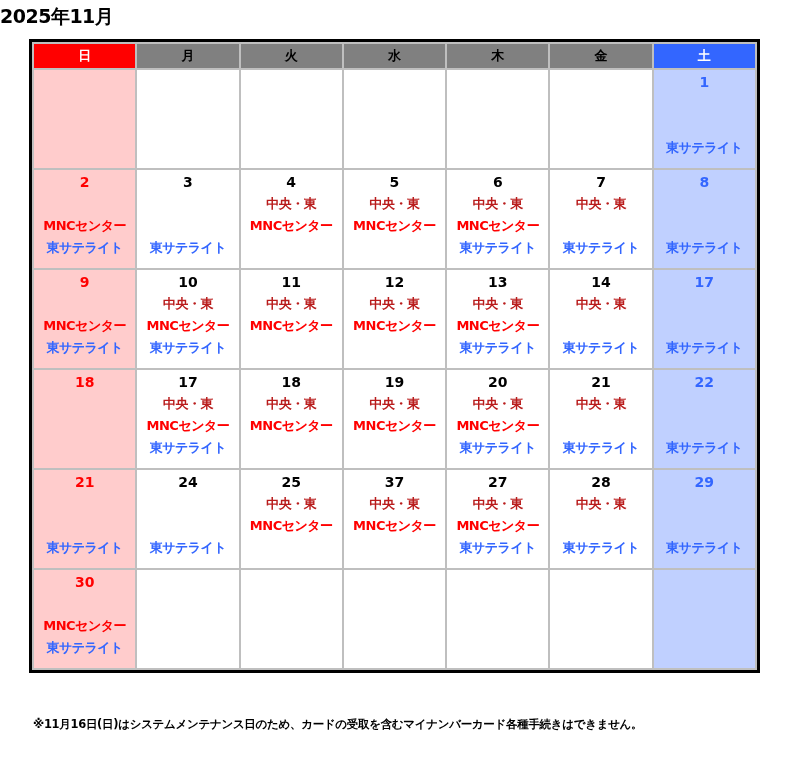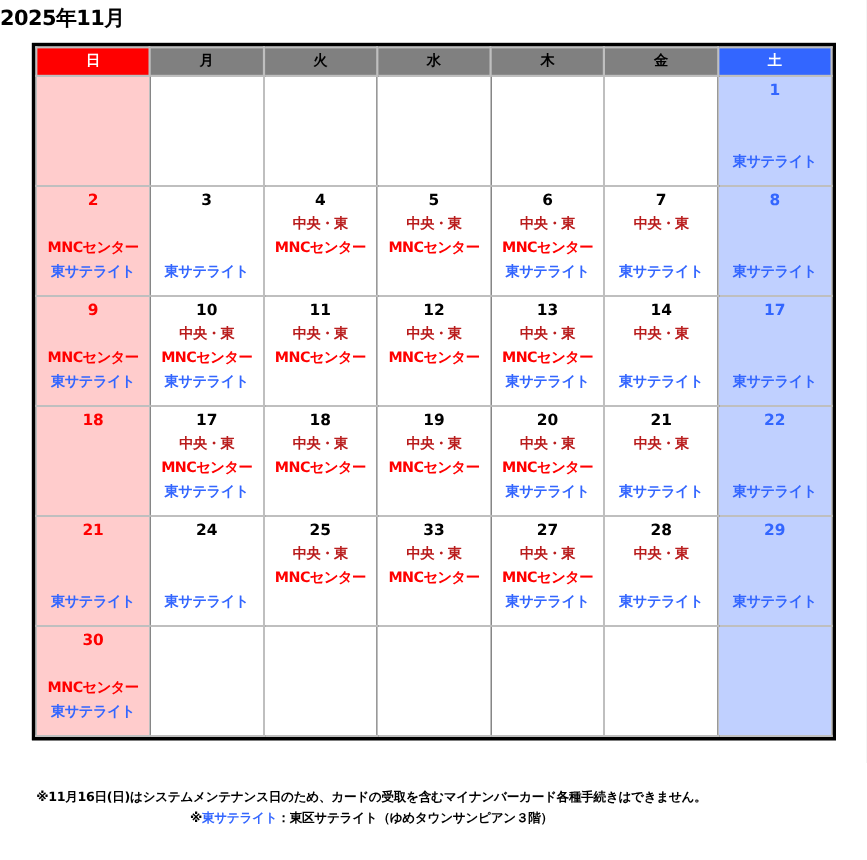--- a/index.html
+++ b/index.html
@@ -14,21 +14,21 @@
   td{height:98px;background:#fff;font-size:13px;font-weight:bold;position:relative;}
   td.sun{background:#ffcccc;}
   td.sat{background:#c0d0ff;}
   .day{display:block;height:22px;line-height:22px;font-size:14px;margin-top:1px;}
   td.sun .day{color:#ff0000;}
   td.sat .day{color:#3366ff;}
   .line{display:block;height:22px;line-height:22px;font-size:13px;white-space:nowrap;letter-spacing:-0.5px;}
   .chuo{color:#b91c1c;}
   .mnc{color:#ff0000;}
   .sat-l{color:#3366ff;}
-  .notes{position:absolute;left:33px;top:715px;font-size:11.5px;line-height:19px;color:#000;font-weight:bold;letter-spacing:-0.3px;text-align:center;}
+  .notes{position:absolute;left:33px;top:715px;font-size:11.5px;line-height:19px;color:#000;font-weight:bold;letter-spacing:-0.3px;}
   .notes .r{color:#ff0000;}
   .notes .b{color:#3366ff;}
 </style>
 </head>
 <body>
 
 <div class="title">2025年11月</div>
 
 <div class="cal">
   <table>
@@ -233,21 +233,21 @@
             <span class="line mnc"></span>
             <span class="line sat-l">東サテライト</span>
           </td>
           <td>
             <span class="day">25</span>
             <span class="line chuo">中央・東</span>
             <span class="line mnc">MNCセンター</span>
             <span class="line sat-l"></span>
           </td>
           <td>
-            <span class="day">33</span>
+            <span class="day">37</span>
             <span class="line chuo">中央・東</span>
             <span class="line mnc">MNCセンター</span>
             <span class="line sat-l"></span>
           </td>
           <td>
             <span class="day">27</span>
             <span class="line chuo">中央・東</span>
             <span class="line mnc">MNCセンター</span>
             <span class="line sat-l">東サテライト</span>
           </td>
@@ -307,14 +307,13 @@
             <span class="line mnc"></span>
             <span class="line sat-l"></span>
           </td>
         </tr>
       </tbody>
   </table>
 </div>
 
 <div class="notes">
   <div>※11月16日(日)はシステムメンテナンス日のため、カードの受取を含むマイナンバーカード各種手続きはできません。</div>
-  <div><span>※</span><span class="b">東サテライト</span><span>：東区サテライト（ゆめタウンサンピアン３階）</span></div>
 </div>
 
 </body></html>

